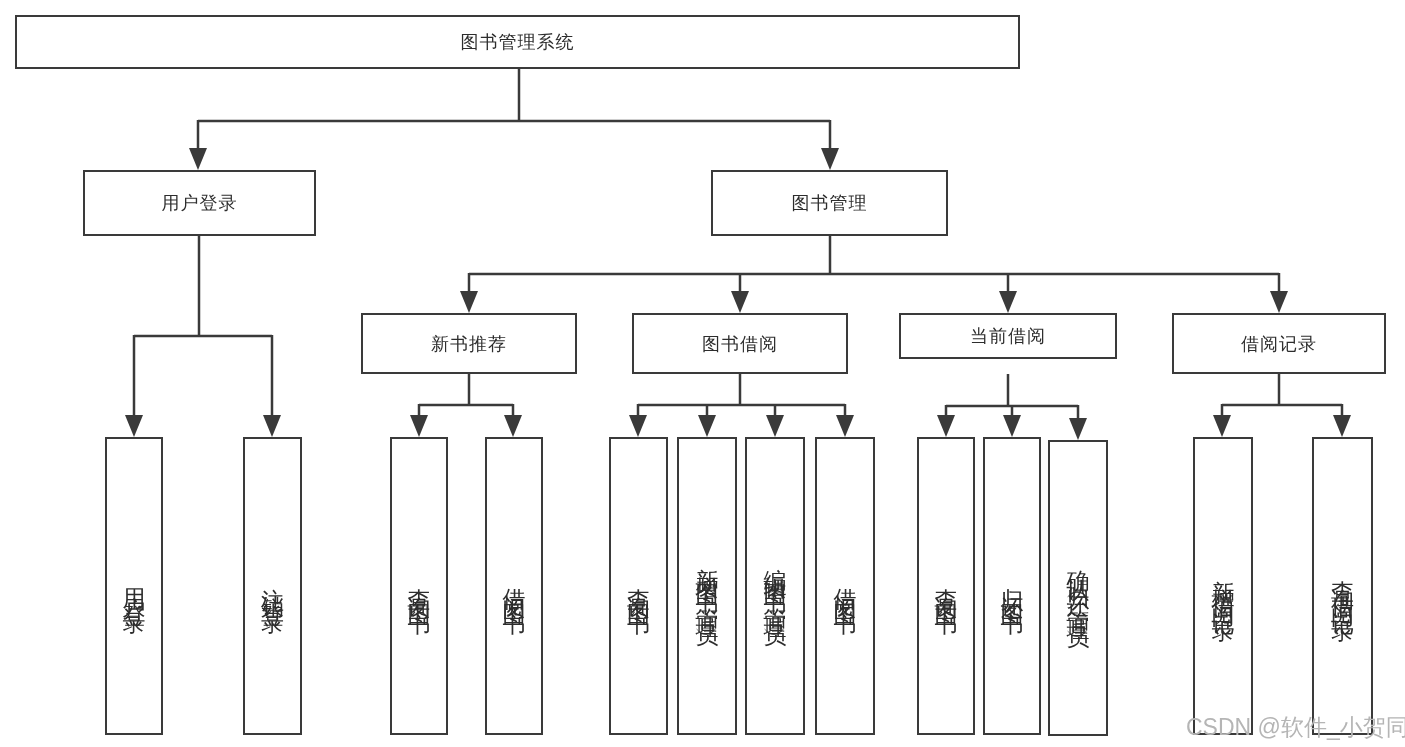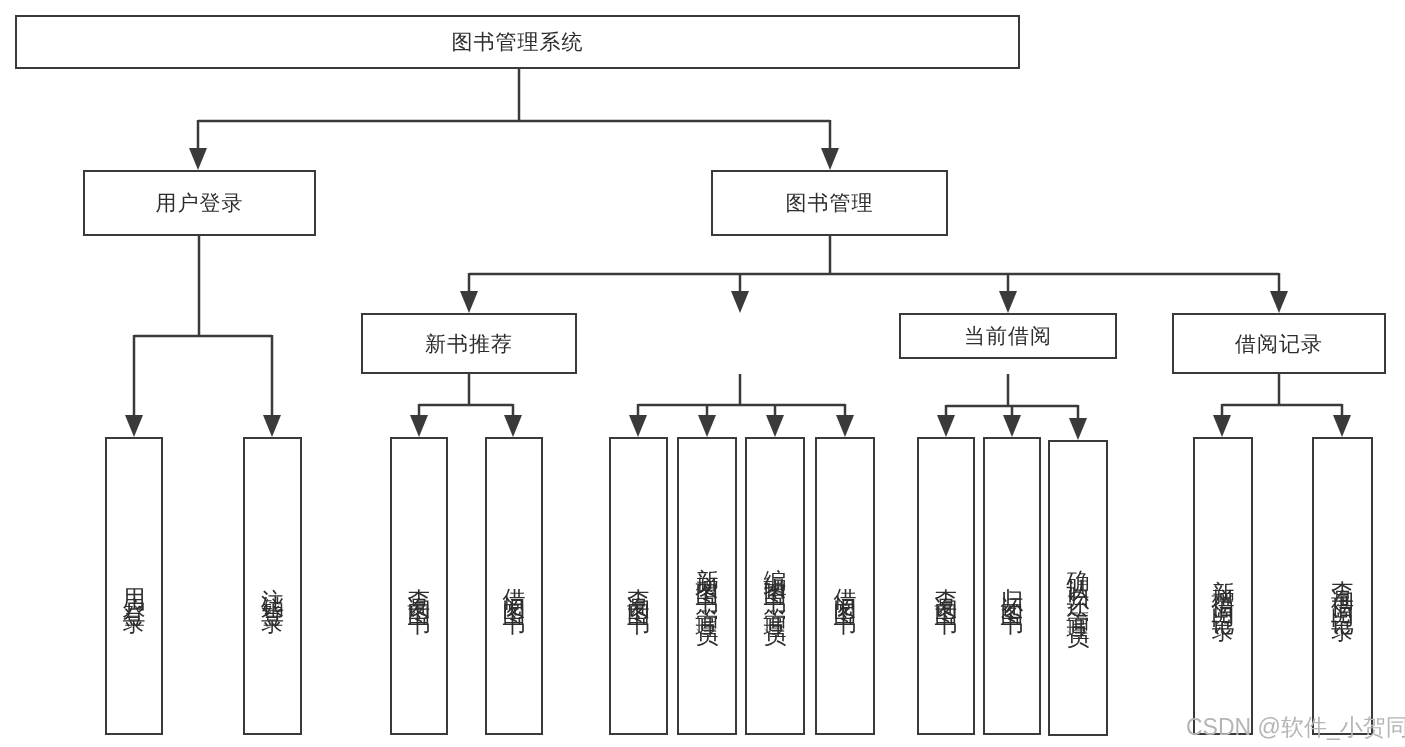--- a/index.html
+++ b/index.html
@@ -24,21 +24,21 @@
     position: absolute;
     box-sizing: border-box;
     border: 2.5px solid #3a3a3a;
     background: #ffffff;
     display: flex;
     align-items: center;
     justify-content: center;
     color: #2d2d2d;
   }
   .node.hlabel {
-    font-size: 21px;
+    font-size: 18px;
     letter-spacing: 1px;
   }
   .node.leaf .vtext {
     writing-mode: vertical-rl;
     text-orientation: mixed;
     font-size: 23px;
     letter-spacing: 8px;
     line-height: 1;
     white-space: nowrap;
   }
@@ -130,20 +130,23 @@
   <div class="node hlabel" style="left:83px; top:170px; width:233px; height:66px;">
     <span>用户登录</span>
   </div>
   <div class="node hlabel" style="left:361px; top:313px; width:216px; height:61px;">
     <span>新书推荐</span>
   </div>
 
   <div class="node hlabel" style="left:711px; top:170px; width:237px; height:66px;">
     <span>图书管理</span>
   </div>
+  <div class="node hlabel" style="left:632px; top:313px; width:216px; height:61px;">
+    <span>图书借阅</span>
+  </div>
   <div class="node hlabel" style="left:899px; top:313px; width:218px; height:46px;">
     <span>当前借阅</span>
   </div>
   <div class="node hlabel" style="left:1172px; top:313px; width:214px; height:61px;">
     <span>借阅记录</span>
   </div>
 
   <div class="node leaf" style="left:105px; top:437px; width:58px; height:298px;">
     <span class="vtext">用户登录</span>
   </div>

